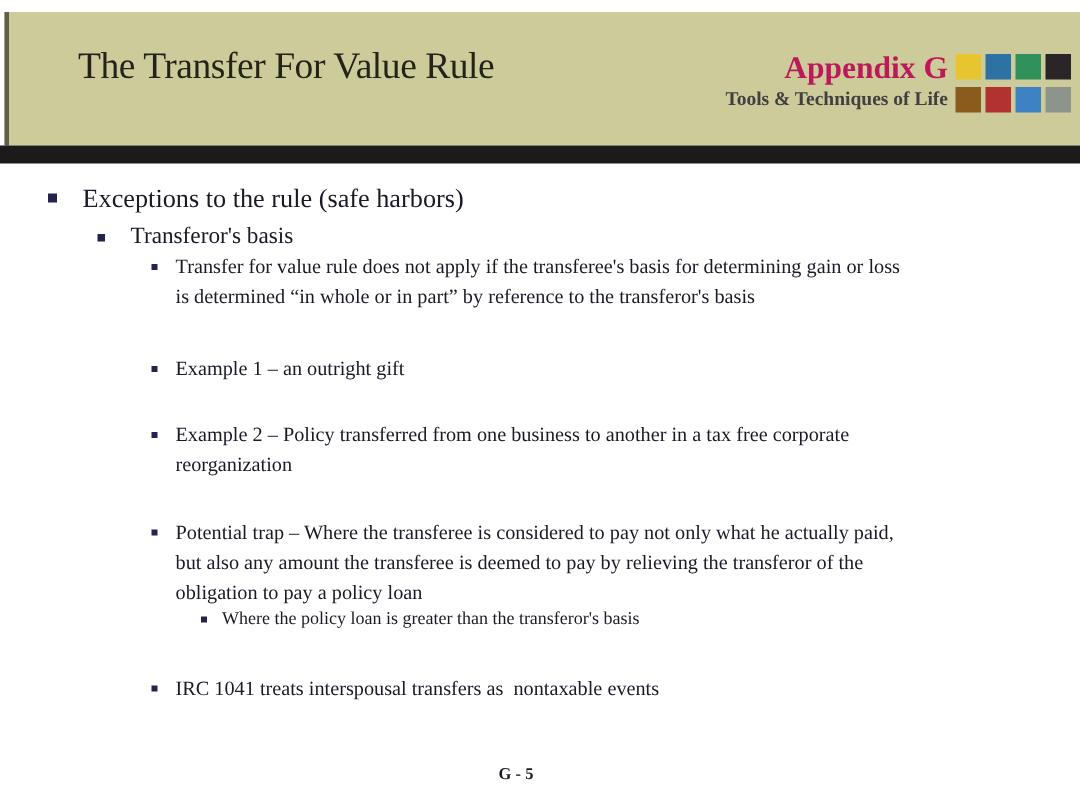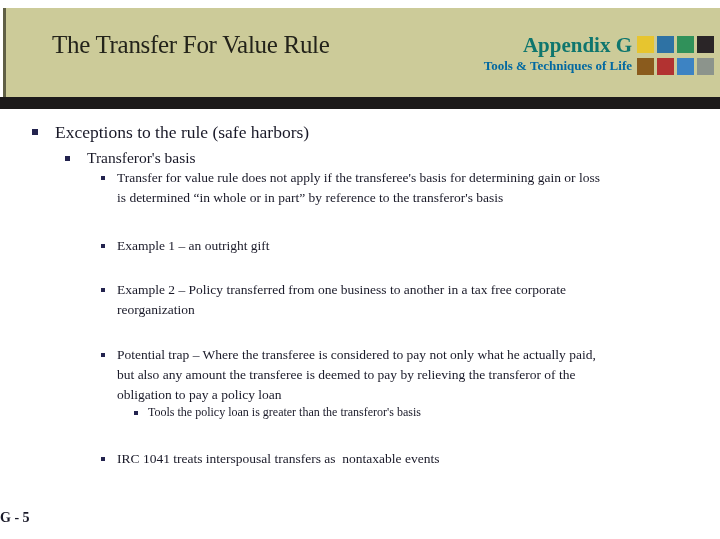--- a/index.html
+++ b/index.html
@@ -20,24 +20,24 @@
   .slide-title{
     position:absolute;left:25px;top:30px;
     font-size:25px;line-height:30px;color:#23231a;
     letter-spacing:-0.3px;
     margin-left:27px;
   }
   .appendix-block{
     position:absolute;right:88px;top:33px;width:320px;text-align:right;
   }
   .appendix-title{
-    font-size:21px;line-height:25px;font-weight:bold;color:#0f766e;
+    font-size:21px;line-height:25px;font-weight:bold;color:#be185d;
   }
   .appendix-sub{
-    font-size:13px;line-height:15px;font-weight:bold;color:#0369a1;
+    font-size:13px;line-height:15px;font-weight:bold;color:#404040;
   }
   .logo-grid{
     position:absolute;left:637px;top:36px;width:78px;height:39px;
   }
   .logo-sq{
     position:absolute;width:17px;height:17px;
   }
   .r0{top:0;} .r1{top:22px;}
   .c0{left:0;} .c1{left:20px;} .c2{left:40px;} .c3{left:60px;}
 
@@ -61,22 +61,22 @@
   .l3{left:101px;}
   .l3 .sq{width:4px;height:4px;margin-top:8px;margin-right:12px;}
   .l3 .txt{font-size:13.5px;line-height:20px;width:620px;white-space:pre-wrap;}
 
   .l4{left:134px;}
   .l4 .sq{width:4px;height:4px;margin-top:6px;margin-right:10px;}
   .l4 .txt{font-size:12px;line-height:15px;white-space:pre-wrap;}
 
   
   .footer{
-    position:absolute;left:0;top:510px;width:688px;text-align:left;
-    font-size:14px;font-weight:bold;color:#191928;
+    position:absolute;left:0;top:510px;width:688px;text-align:center;
+    font-size:11px;font-weight:bold;color:#191928;
   }
 </style>
 </head>
 <body>
 
 <div class="slide">
 
   <div class="header-band"></div>
   <div class="slide-title">The Transfer For Value Rule</div>
 
@@ -127,21 +127,21 @@
 
   <div class="bullet l3" style="top:345px">
     <span class="sq"></span>
     <span class="txt">Potential trap – Where the transferee is considered to pay not only what he actually paid,
 but also any amount the transferee is deemed to pay by relieving the transferor of the
 obligation to pay a policy loan</span>
   </div>
 
   <div class="bullet l4" style="top:405px">
     <span class="sq"></span>
-    <span class="txt">Tools the policy loan is greater than the transferor's basis</span>
+    <span class="txt">Where the policy loan is greater than the transferor's basis</span>
   </div>
 
   <div class="bullet l3" style="top:449px">
     <span class="sq"></span>
     <span class="txt">IRC 1041 treats interspousal transfers as  nontaxable events</span>
   </div>
 
   <div class="footer">G - 5</div>
 
 </div>

